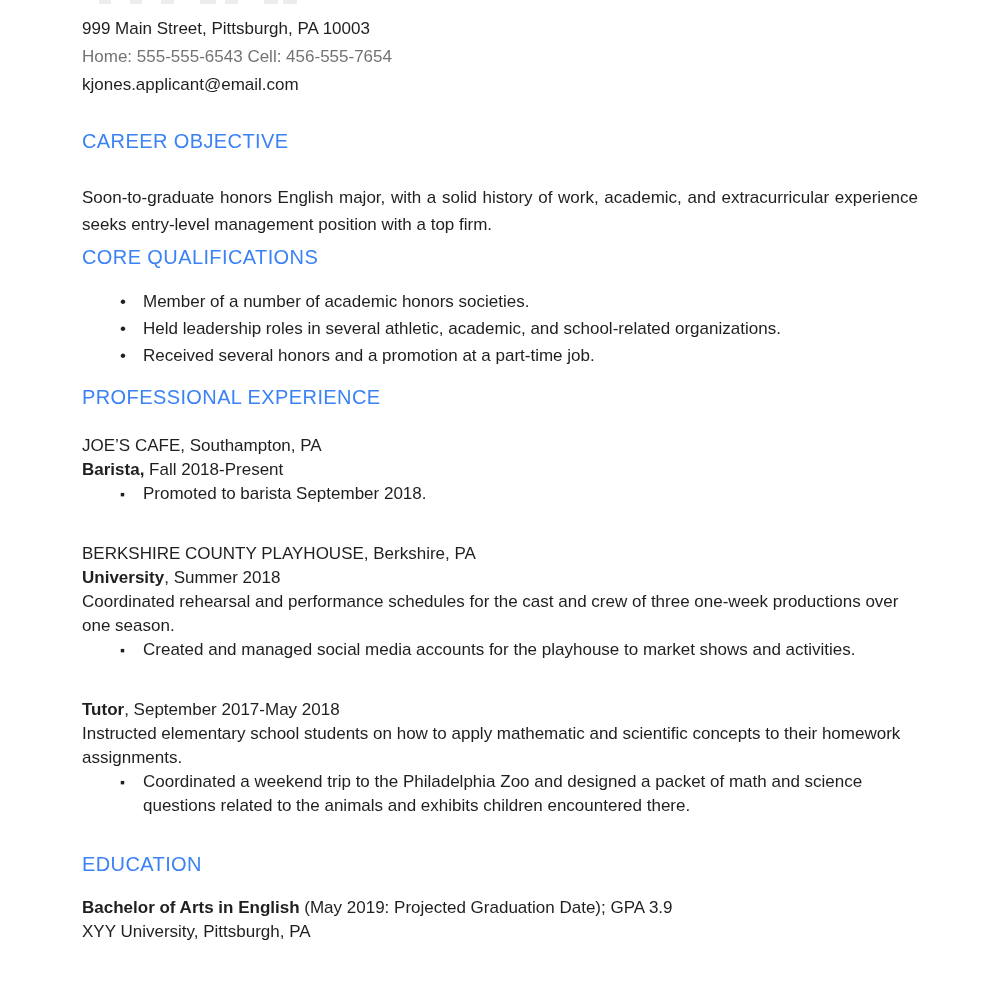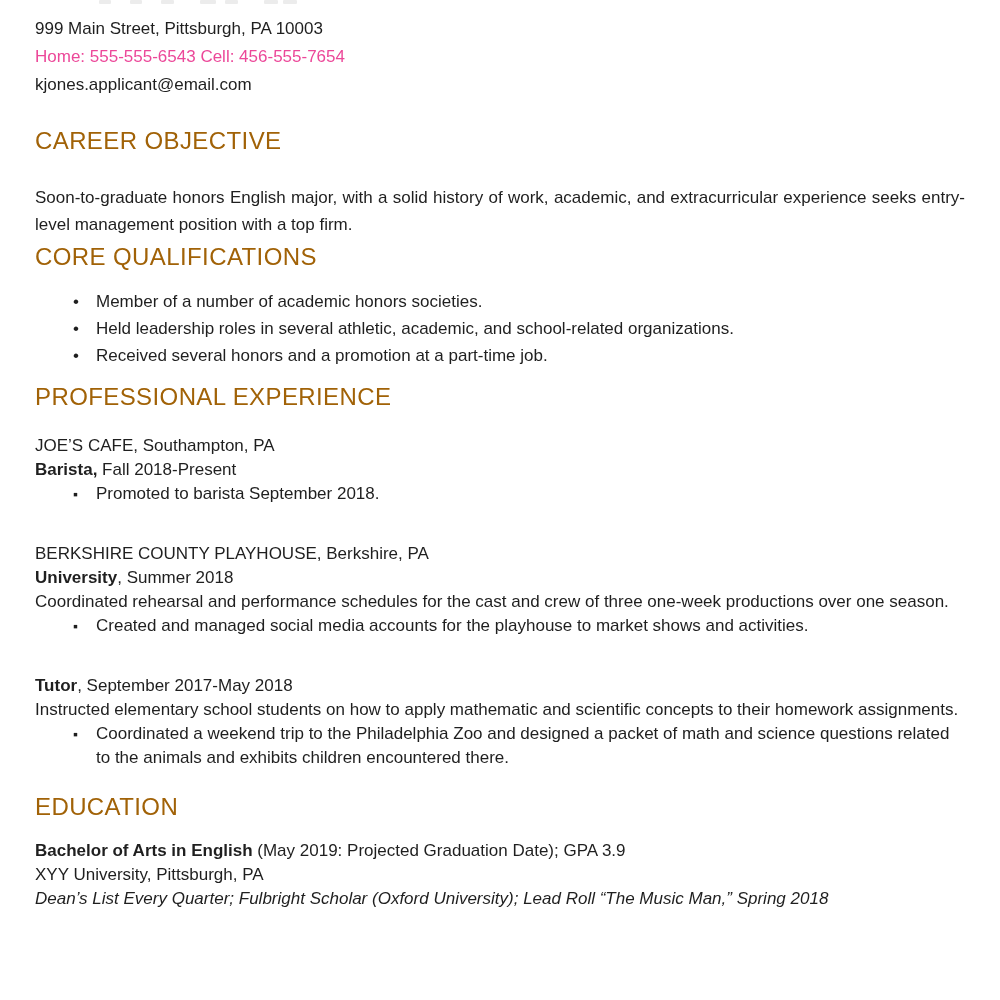--- a/index.html
+++ b/index.html
@@ -4,44 +4,44 @@
 <style>
   html, body { margin: 0; padding: 0; }
   body {
     width: 1000px; height: 1000px;
     background: #ffffff;
     font-family: "Liberation Sans", sans-serif;
     color: #1f1f1f;
     overflow: hidden;
     position: relative;
   }
-  .page { padding: 0 35px; }
+  .page { padding: 0 82px; }
 
   
   .frags { position: absolute; top: 0; left: 82px; width: 300px; height: 5px; }
   .frag  { position: absolute; top: 0; height: 4px; background: #ececec; border-radius: 1px; }
   .f1 { left: 17px;  width: 12px; }
   .f2 { left: 48px;  width: 12px; }
   .f3 { left: 79px;  width: 13px; }
   .f4 { left: 118px; width: 16px; }
   .f5 { left: 143px; width: 13px; }
   .f6 { left: 182px; width: 14px; }
   .f7 { left: 201px; width: 14px; }
 
   .contact { margin-top: 15px; font-size: 17px; line-height: 28px; }
-  .muted   { color: #ec4899; }
+  .muted   { color: #737373; }
 
   h2 {
-    font-size: 24px; font-weight: 400; color: #a16207;
+    font-size: 20px; font-weight: 400; color: #3b82f6;
     letter-spacing: 0.4px; margin: 0; line-height: 30px;
   }
   #h-career { margin-top: 27px; }
   #h-core   { margin-top: 4px; }
   #h-prof   { margin-top: 13px; }
-  #h-edu    { margin-top: 22px; }
+  #h-edu    { margin-top: 31px; }
 
   .para { font-size: 17px; line-height: 27px; margin: 0; }
   #objective { margin-top: 28px; text-align: justify; }
 
   .bullets { margin-top: 16px; }
   .li { position: relative; padding-left: 61px; font-size: 17px; line-height: 27px; }
   .li .marker { position: absolute; left: 38px; top: 0; }
   .li .marker.sq { font-size: 14px; }
 
   .job { margin-top: 22px; font-size: 17px; line-height: 24px; }
@@ -120,16 +120,15 @@
     <div class="li">
       <span class="marker sq">▪</span>
       <span>Coordinated a weekend trip to the Philadelphia Zoo and designed a packet of math and science questions related to the animals and exhibits children encountered there.</span>
     </div>
   </div>
 
   <h2 id="h-edu">EDUCATION</h2>
   <div class="edu">
     <div class="line"><b>Bachelor of Arts in English</b><span> (May 2019: Projected Graduation Date); GPA 3.9</span></div>
     <div class="line">XYY University, Pittsburgh, PA</div>
-    <div class="line italic">Dean’s List Every Quarter; Fulbright Scholar (Oxford University); Lead Roll “The Music Man,” Spring 2018</div>
   </div>
 
 </div>
 
 </body></html>

